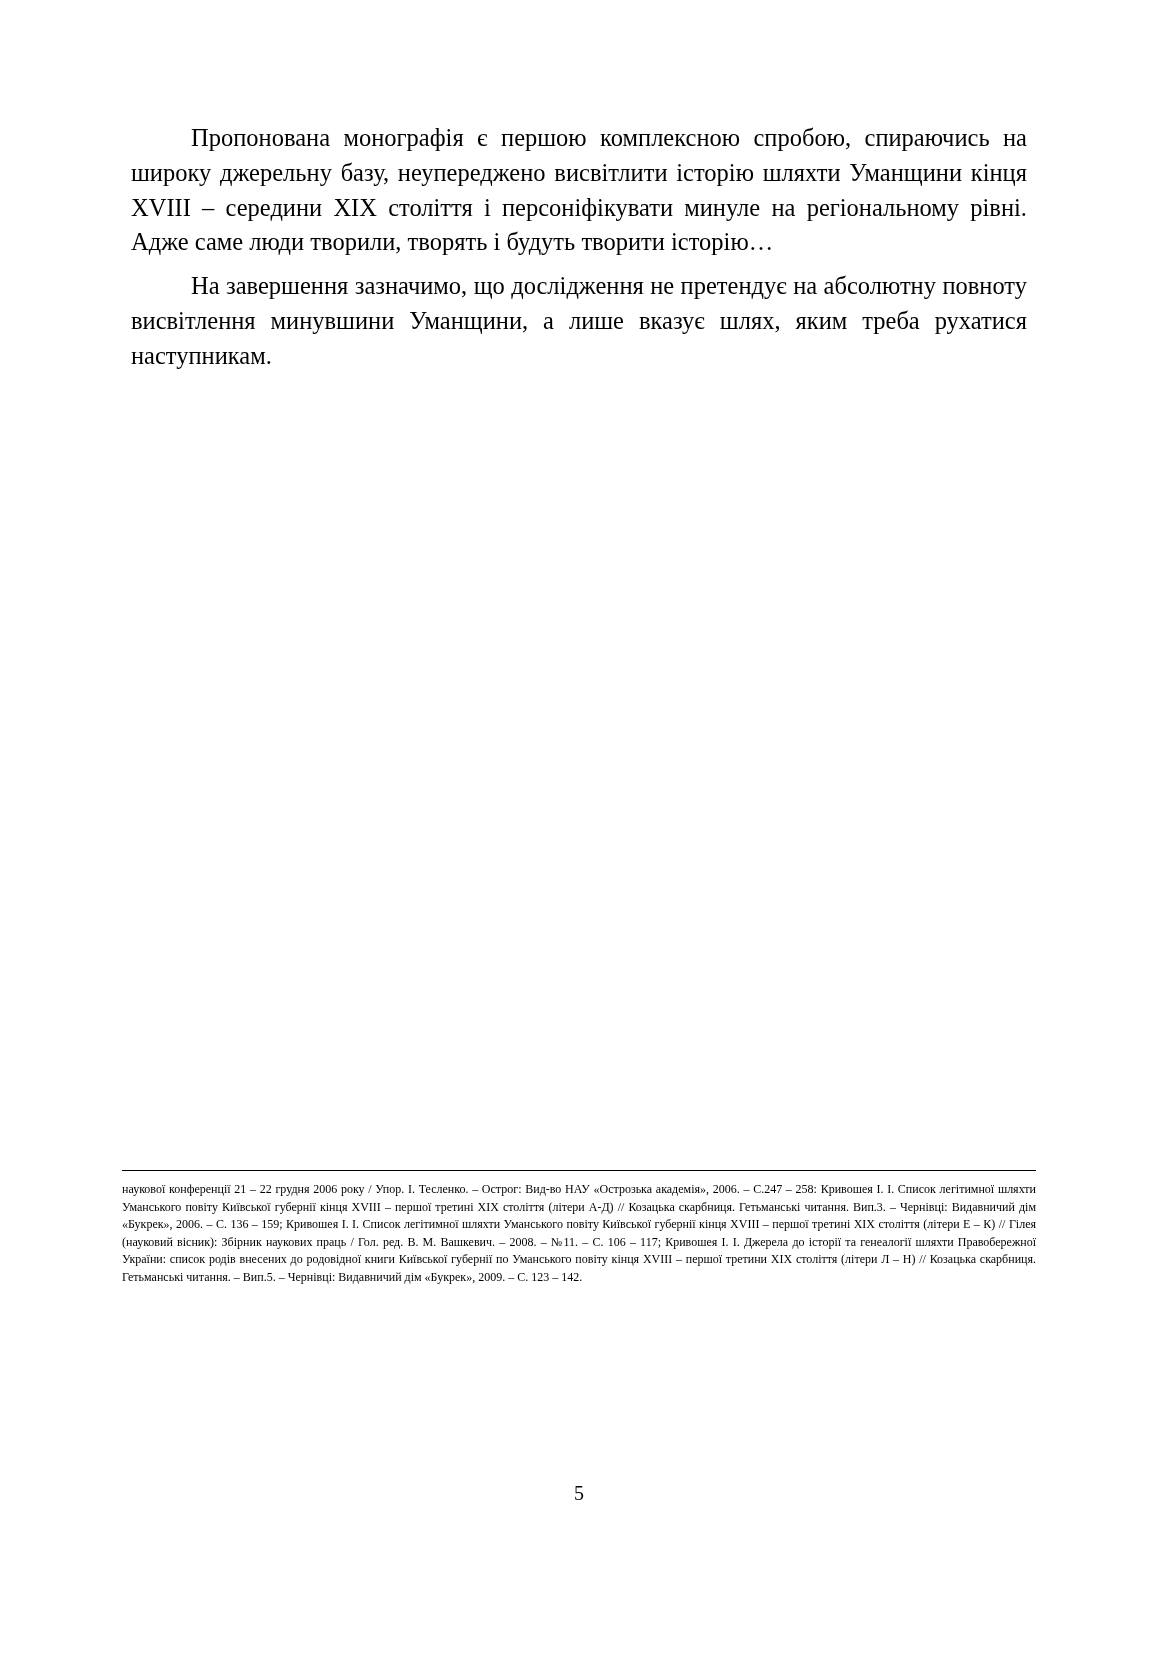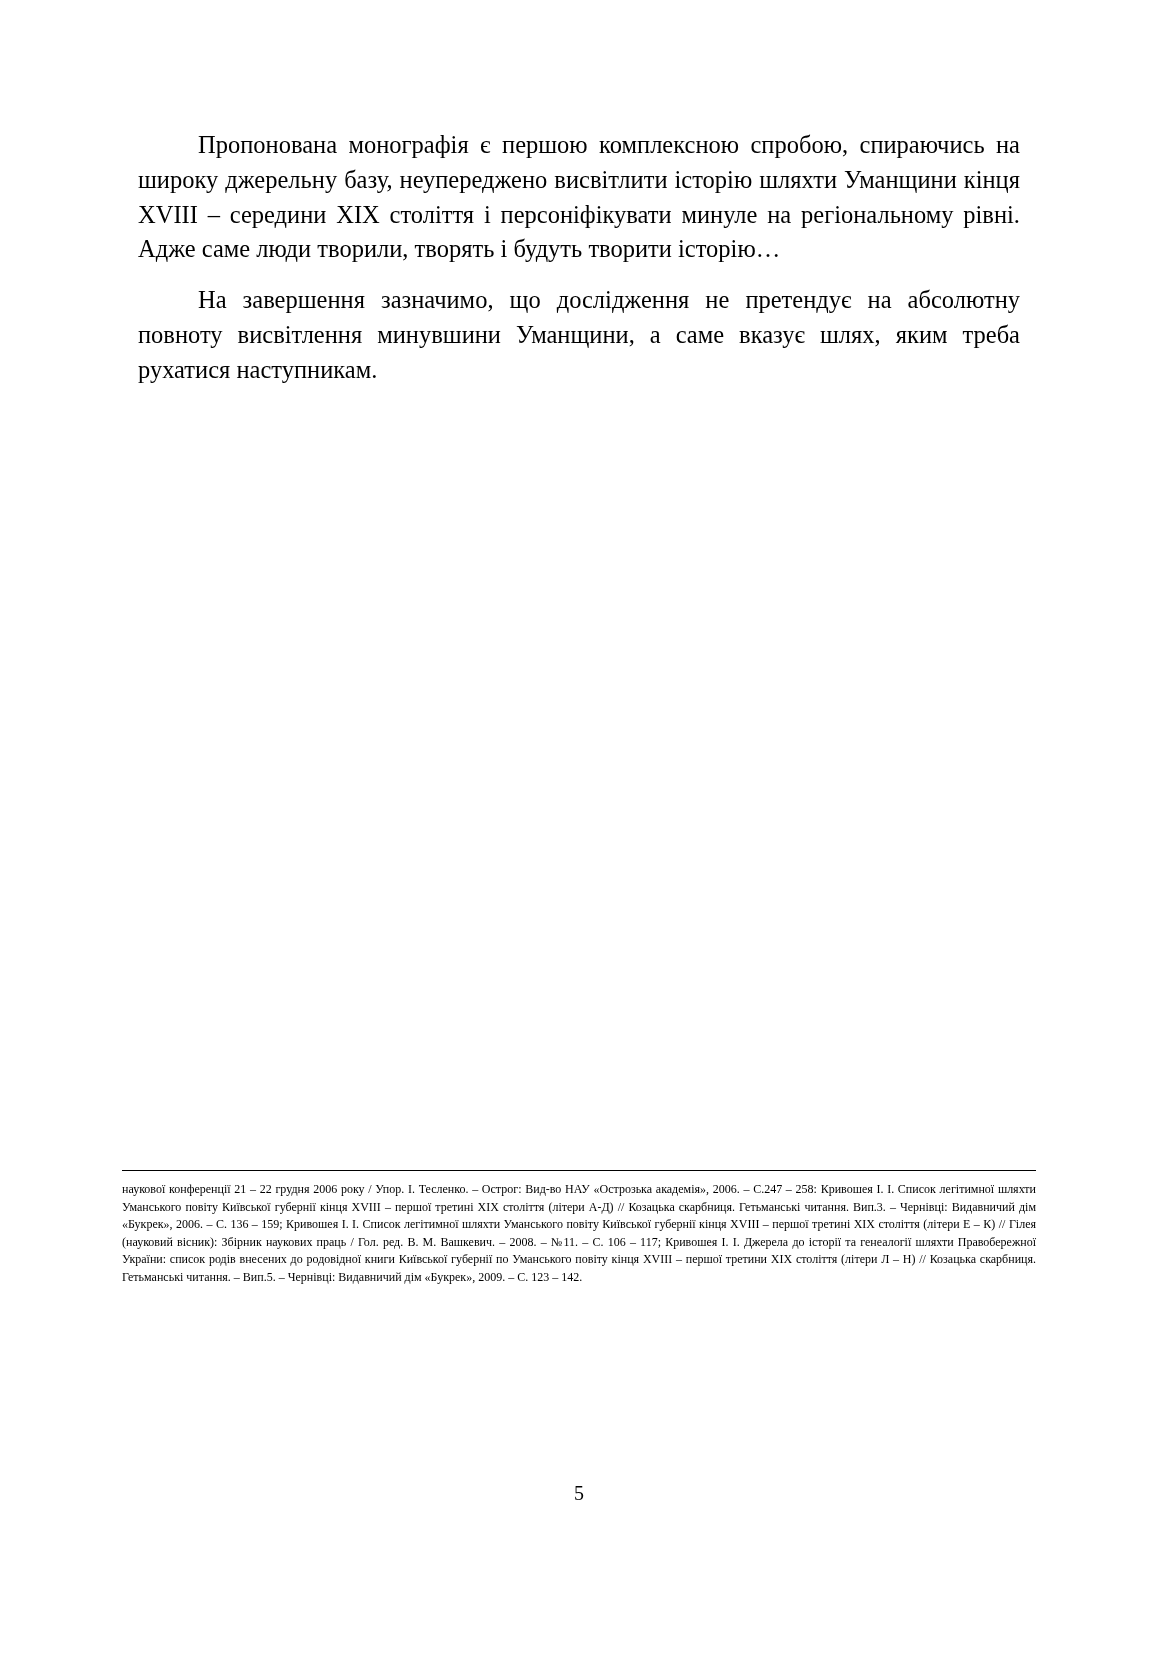--- a/index.html
+++ b/index.html
@@ -23,21 +23,21 @@
     height: 1654px;
     box-sizing: border-box;
   }
   .body-block {
     position: absolute;
     left: 122px;
     top: 112px;
     width: 914px;
   }
   .para {
-    margin: 16px;
+    margin: 9px;
     font-size: 24.5px;
     line-height: 1.42;
     text-align: justify;
     text-indent: 60px;
     text-justify: inter-word;
   }
   .footnote-block {
     position: absolute;
     left: 122px;
     top: 1170px;
@@ -64,21 +64,21 @@
     font-size: 20px;
   }
 </style>
 </head>
 <body>
 
 <div class="page">
 
   <div class="body-block">
     <p class="para">Пропонована монографія є першою комплексною спробою, спираючись на широку джерельну базу, неупереджено висвітлити історію шляхти  Уманщини кінця XVIII – середини XIX століття і персоніфікувати минуле на регіональному рівні. Адже саме люди творили, творять і будуть творити історію…</p>
-    <p class="para">На завершення зазначимо, що дослідження не претендує на абсолютну повноту висвітлення минувшини Уманщини, а саме вказує шлях, яким треба рухатися наступникам.</p>
+    <p class="para">На завершення зазначимо, що дослідження не претендує на абсолютну повноту висвітлення минувшини Уманщини, а лише вказує шлях, яким треба рухатися наступникам.</p>
   </div>
 
   <div class="footnote-block">
     <div class="footnote-rule"></div>
     <p class="footnote-text">наукової конференції 21 – 22 грудня 2006 року / Упор. І. Тесленко. – Острог: Вид-во НАУ «Острозька академія», 2006. – С.247 – 258: Кривошея І. І.   Список легітимної шляхти Уманського повіту Київської губернії кінця XVIII – першої третині XIX століття (літери А-Д) // Козацька скарбниця. Гетьманські читання. Вип.3. – Чернівці: Видавничий дім «Букрек», 2006. – С. 136 – 159; Кривошея І. І. Список легітимної шляхти Уманського повіту Київської губернії кінця XVIII – першої третині XIX століття (літери Е – К) // Гілея (науковий вісник): Збірник наукових праць / Гол. ред. В. М. Вашкевич. – 2008. – №11. – С. 106 – 117; Кривошея І. І. Джерела до історії та генеалогії шляхти Правобережної України: список родів внесених до родовідної книги Київської губернії по Уманського повіту кінця XVIII – першої третини XIX століття (літери Л – Н) // Козацька скарбниця. Гетьманські читання. – Вип.5. – Чернівці: Видавничий дім «Букрек», 2009. – С. 123 – 142.</p>
   </div>
 
   <div class="page-number">5</div>
 
 </div>

